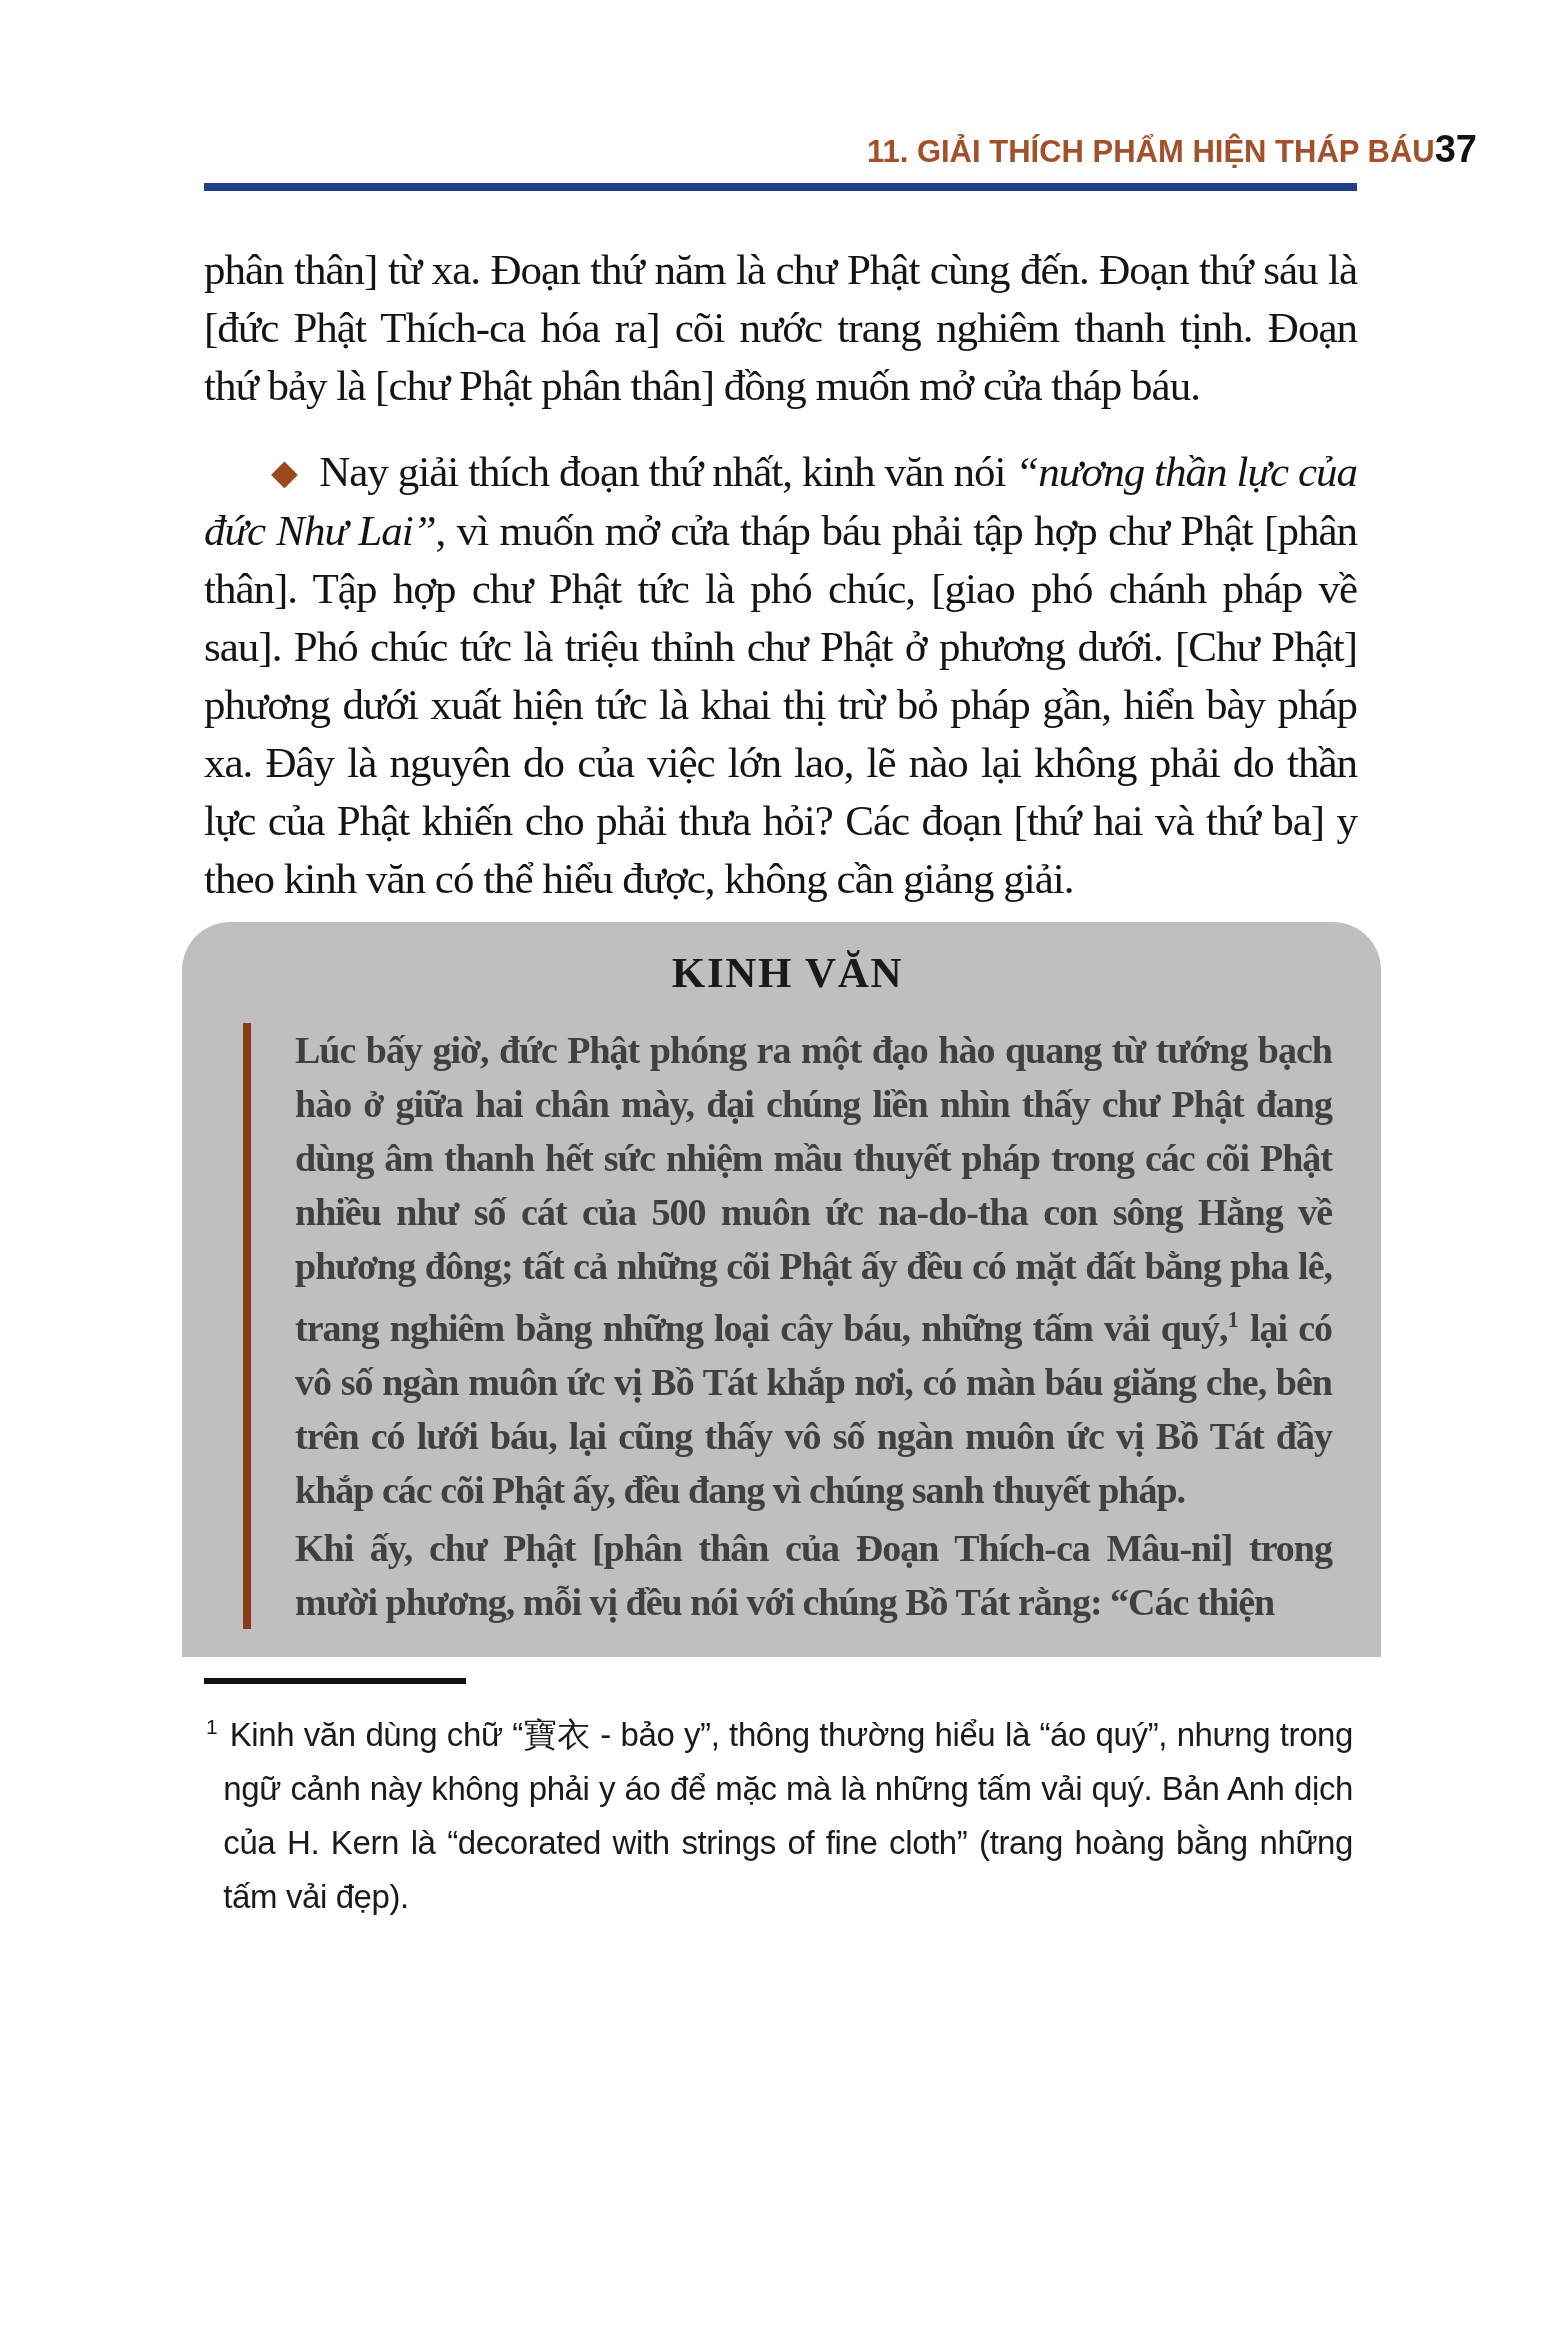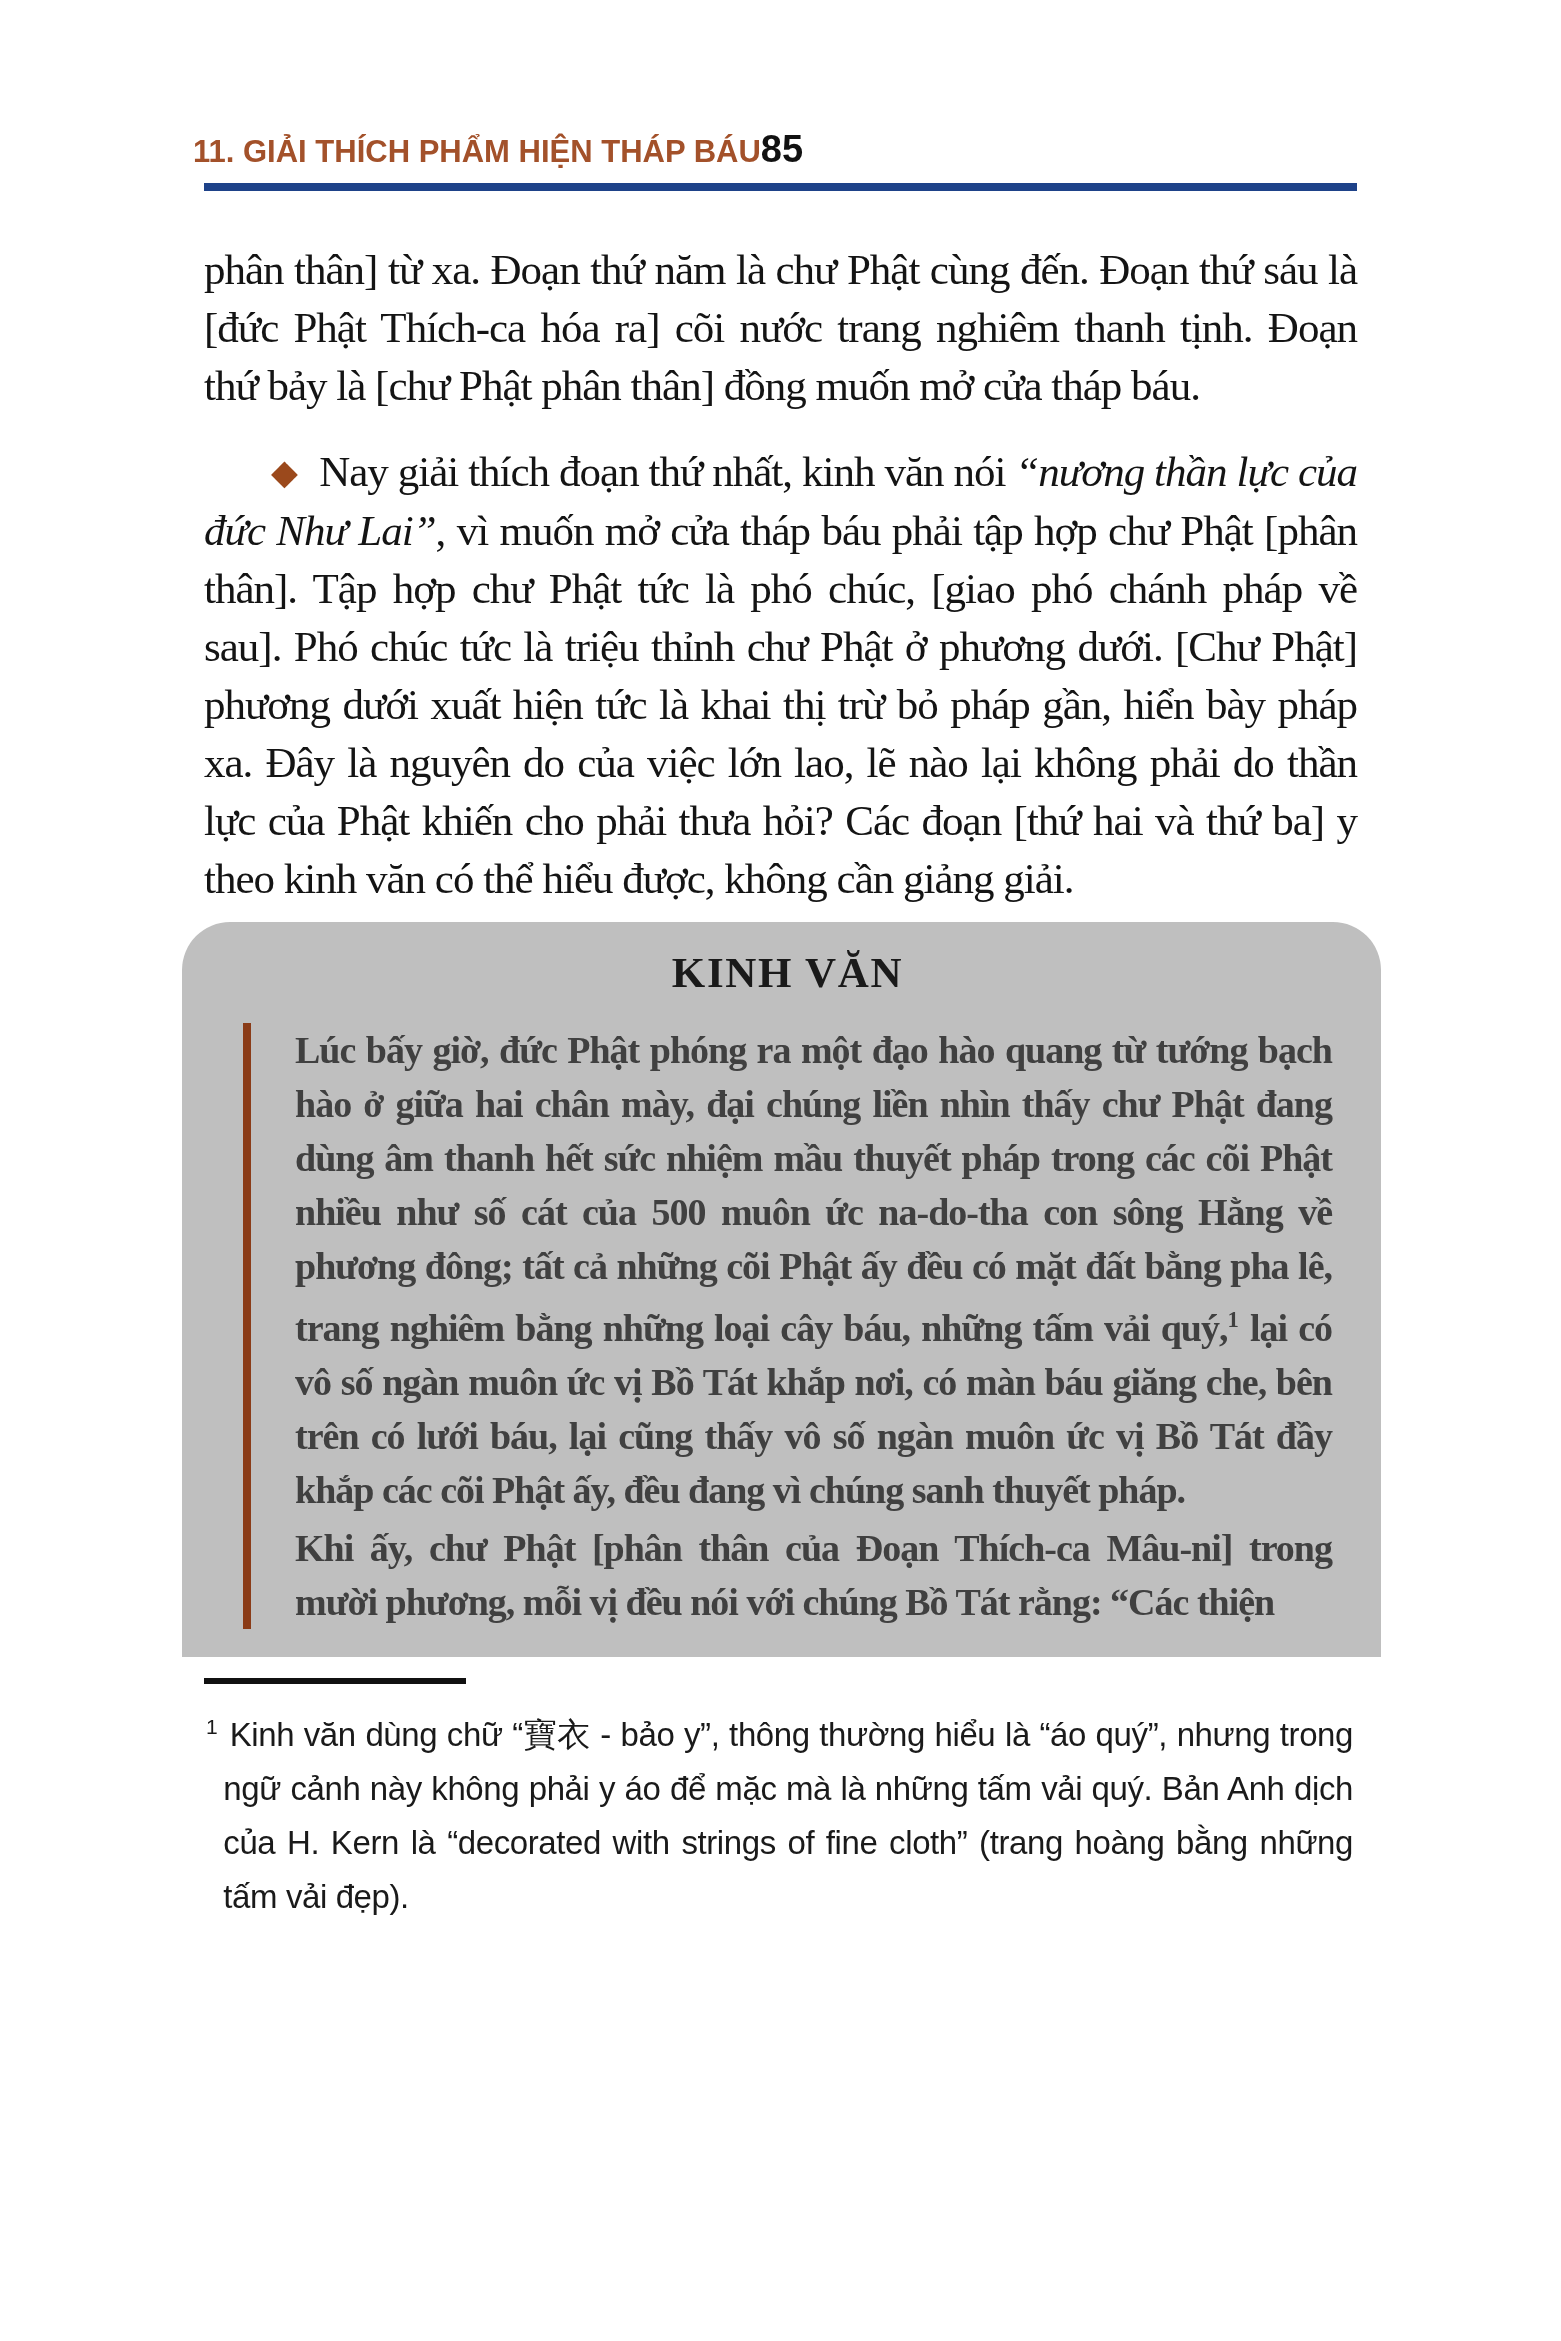--- a/index.html
+++ b/index.html
@@ -10,21 +10,21 @@
     background: #ffffff;
     overflow: hidden;
     font-family: "Liberation Serif", "DejaVu Serif", serif;
     color: #141414;
     box-sizing: border-box;
   }
 
   
   .header {
     display: flex;
-    justify-content: flex-start;
+    justify-content: flex-end;
     align-items: baseline;
     margin: 128px 84px 0 193px;
   }
   .header-title {
     font-family: "Liberation Sans", "DejaVu Sans", sans-serif;
     font-weight: bold;
     font-size: 31px;
     letter-spacing: 0px;
     color: #a3512a;
   }
@@ -121,21 +121,21 @@
     letter-spacing: 0;
   }
 </style>
 </head>
 <body>
 
 <div class="page">
 
   <div class="header">
     <span class="header-title">11. GIẢI THÍCH PHẨM HIỆN THÁP BÁU</span>
-    <span class="header-page-number">85</span>
+    <span class="header-page-number">37</span>
   </div>
   <div class="header-rule"></div>
 
   <div class="content">
     <p class="body-par par-1">phân thân] từ xa. Đoạn thứ năm là chư Phật cùng đến. Đoạn thứ sáu là [đức Phật Thích-ca hóa ra] cõi nước trang nghiêm thanh tịnh. Đoạn thứ bảy là [chư Phật phân thân] đồng muốn mở cửa tháp báu.</p>
 
     <p class="body-par par-2"><span class="diamond-bullet">◆</span><span>Nay giải thích đoạn thứ nhất, kinh văn nói </span><span class="italic-quote">“nương thần lực của đức Như Lai”</span><span>, vì muốn mở cửa tháp báu phải tập hợp chư Phật [phân thân]. Tập hợp chư Phật tức là phó chúc, [giao phó chánh pháp về sau]. Phó chúc tức là triệu thỉnh chư Phật ở phương dưới. [Chư Phật] phương dưới xuất hiện tức là khai thị trừ bỏ pháp gần, hiển bày pháp xa. Đây là nguyên do của việc lớn lao, lẽ nào lại không phải do thần lực của Phật khiến cho phải thưa hỏi? Các đoạn [thứ hai và thứ ba] y theo kinh văn có thể hiểu được, không cần giảng giải.</span></p>
   </div>
 
   <div class="kinhvan-box">

